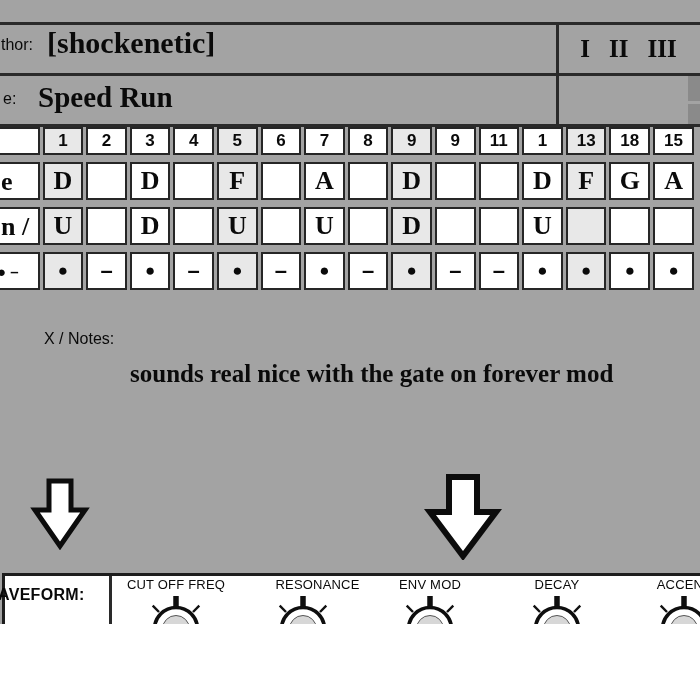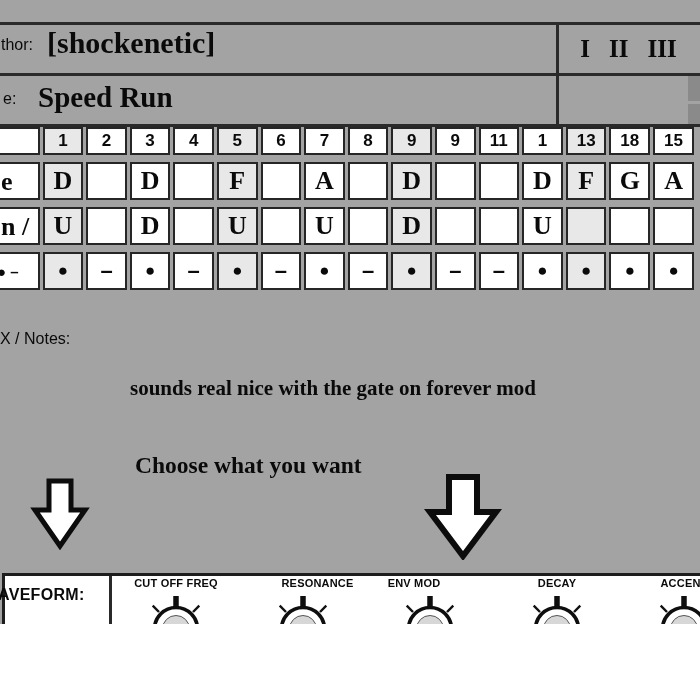--- a/index.html
+++ b/index.html
@@ -28,30 +28,30 @@
   #grid th.labelcell{width:26px;}
   #grid td{width:37px;}
   #grid th{width:37px;height:24px;font-size:17px;font-weight:bold;
            font-family:"Liberation Sans",sans-serif;}
   #grid tr.letters td{height:34px;font-family:"Liberation Serif",serif;
                       font-weight:bold;font-size:26px;}
   #grid tr.time td{height:34px;font-size:17px;font-weight:bold;letter-spacing:0;}
   #grid td.shaded,#grid th.shaded{background:#e8e8e8;}
   #grid tr.time td.dash{font-family:"Liberation Sans",sans-serif;font-size:22px;}
   
-  #notes-label{left:0px;top:330px;font-size:16px;}
+  #notes-label{left:0px;top:330px;font-size:16px;padding-left:44px;}
   #notes-line1{left:130px;top:344px;font-size:23.5px;}
-  #notes-line2{left:130px;top:376px;font-size:21px;}
+  #notes-line2{left:130px;top:360px;font-size:25px;}
   #choose-text{left:135px;top:452px;font-size:23.5px;}
   
   #controls-box{position:absolute;left:2px;top:573px;width:710px;height:94px;
                 border:3px solid #1d1d1d;background:#fff;}
   #controls-divider{left:109px;top:576px;height:94px;}
   #waveform-label{left:-2px;top:586px;font-size:16px;font-weight:bold;letter-spacing:0.3px;}
-  .knob-label{position:absolute;top:577px;font-size:11px;font-weight:bold;
+  .knob-label{position:absolute;top:577px;font-size:13px;font-weight:normal;
               letter-spacing:0.2px;white-space:nowrap;transform:translateX(-50%);text-align:right;}
   .knob-svg{position:absolute;top:594px;width:70px;height:70px;}
 </style>
 </head>
 <body>
 
 <div id="page">
 
   <div class="hline" style="top:22px;"></div>
   <div class="hline" style="top:73px;"></div>
@@ -143,21 +143,20 @@
           <td class="">●</td>
           <td class="shaded">●</td>
           <td class="">●</td>
           <td class="">●</td>
         </tr>
       </tbody>
     </table>
 
   <span class="abs sans" id="notes-label">X / Notes:</span>
   <span class="abs serifb" id="notes-line2">sounds real nice with the gate on forever mod</span>
-  <span class="abs serifb" id="choose-text">Choose what you want</span>
 
   <svg class="abs" style="left:30px;top:478px;" width="60" height="72" viewBox="0 0 60 72">
     <polygon points="19,3 41,3 41,32 55,32 30,68 5,32 19,32" fill="#fff" stroke="#0c0c0c" stroke-width="5" stroke-linejoin="miter"></polygon>
   </svg>
   <svg class="abs" style="left:424px;top:474px;" width="78" height="86" viewBox="0 0 78 86">
     <polygon points="25,3 53,3 53,38 72,38 39,82 6,38 25,38" fill="#fff" stroke="#0c0c0c" stroke-width="6" stroke-linejoin="miter"></polygon>
   </svg>
 
   <div id="controls-box"></div>
   <div class="vline" id="controls-divider"></div>
@@ -192,21 +191,21 @@
         <line x1="24.0" y1="-0.0" x2="33.0" y2="-0.0" stroke="#111" stroke-width="2.4"></line>
         <line x1="17.0" y1="17.0" x2="23.3" y2="23.3" stroke="#111" stroke-width="2.4"></line>
         <line x1="0.0" y1="24.0" x2="0.0" y2="33.0" stroke="#111" stroke-width="2.4"></line>
         <line x1="-17.0" y1="17.0" x2="-23.3" y2="23.3" stroke="#111" stroke-width="2.4"></line>
         <line x1="-24.0" y1="0.0" x2="-33.0" y2="0.0" stroke="#111" stroke-width="2.4"></line>
         <line x1="-17.0" y1="-17.0" x2="-23.3" y2="-23.3" stroke="#111" stroke-width="2.4"></line>
         <circle r="21.5" fill="#fff" stroke="#0e0e0e" stroke-width="3.6"></circle>
         <circle r="13.5" fill="#d7d7d7" stroke="#555" stroke-width="1"></circle>
         <line x1="0" y1="-33" x2="0" y2="-23" stroke="#0e0e0e" stroke-width="5.5"></line>
       </svg>
-      <span class="knob-label" style="left:414px;">ENV MOD</span>
+      <span class="knob-label" style="left:430px;">ENV MOD</span>
       <svg class="knob-svg" style="left:395px;" viewBox="-35 -35 70 70">
         <line x1="17.0" y1="-17.0" x2="23.3" y2="-23.3" stroke="#111" stroke-width="2.4"></line>
         <line x1="24.0" y1="-0.0" x2="33.0" y2="-0.0" stroke="#111" stroke-width="2.4"></line>
         <line x1="17.0" y1="17.0" x2="23.3" y2="23.3" stroke="#111" stroke-width="2.4"></line>
         <line x1="0.0" y1="24.0" x2="0.0" y2="33.0" stroke="#111" stroke-width="2.4"></line>
         <line x1="-17.0" y1="17.0" x2="-23.3" y2="23.3" stroke="#111" stroke-width="2.4"></line>
         <line x1="-24.0" y1="0.0" x2="-33.0" y2="0.0" stroke="#111" stroke-width="2.4"></line>
         <line x1="-17.0" y1="-17.0" x2="-23.3" y2="-23.3" stroke="#111" stroke-width="2.4"></line>
         <circle r="21.5" fill="#fff" stroke="#0e0e0e" stroke-width="3.6"></circle>
         <circle r="13.5" fill="#d7d7d7" stroke="#555" stroke-width="1"></circle>

